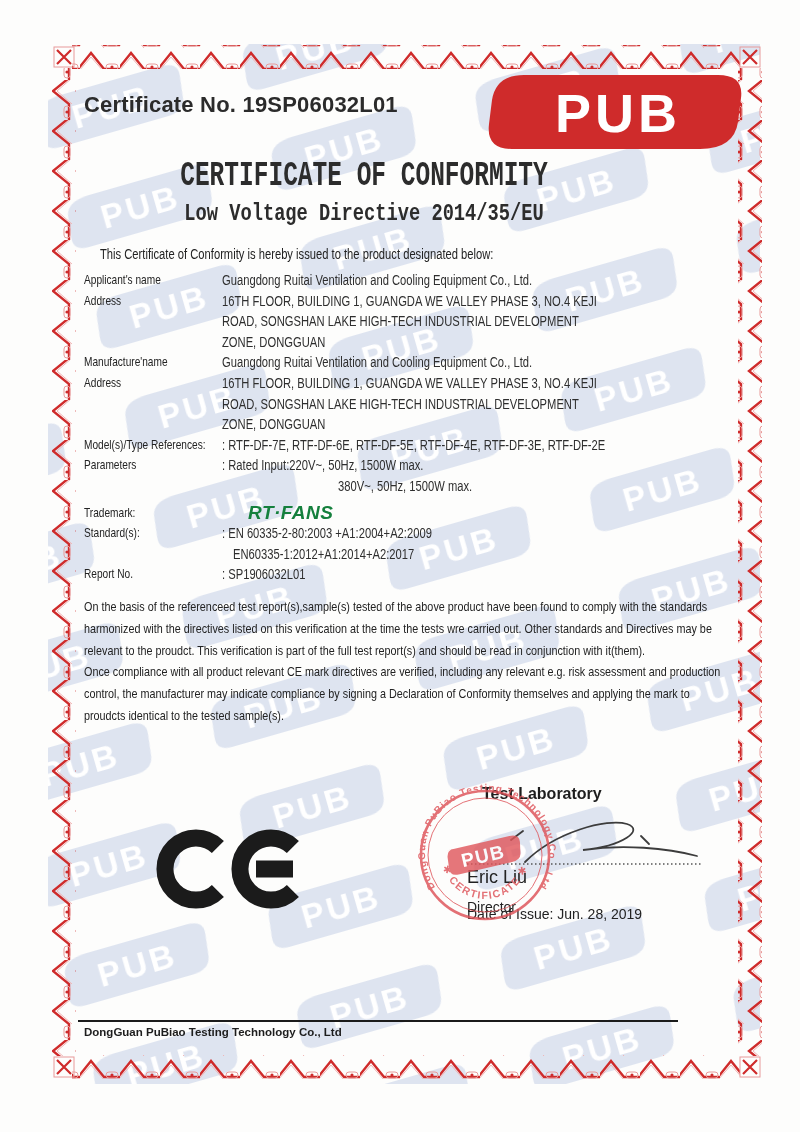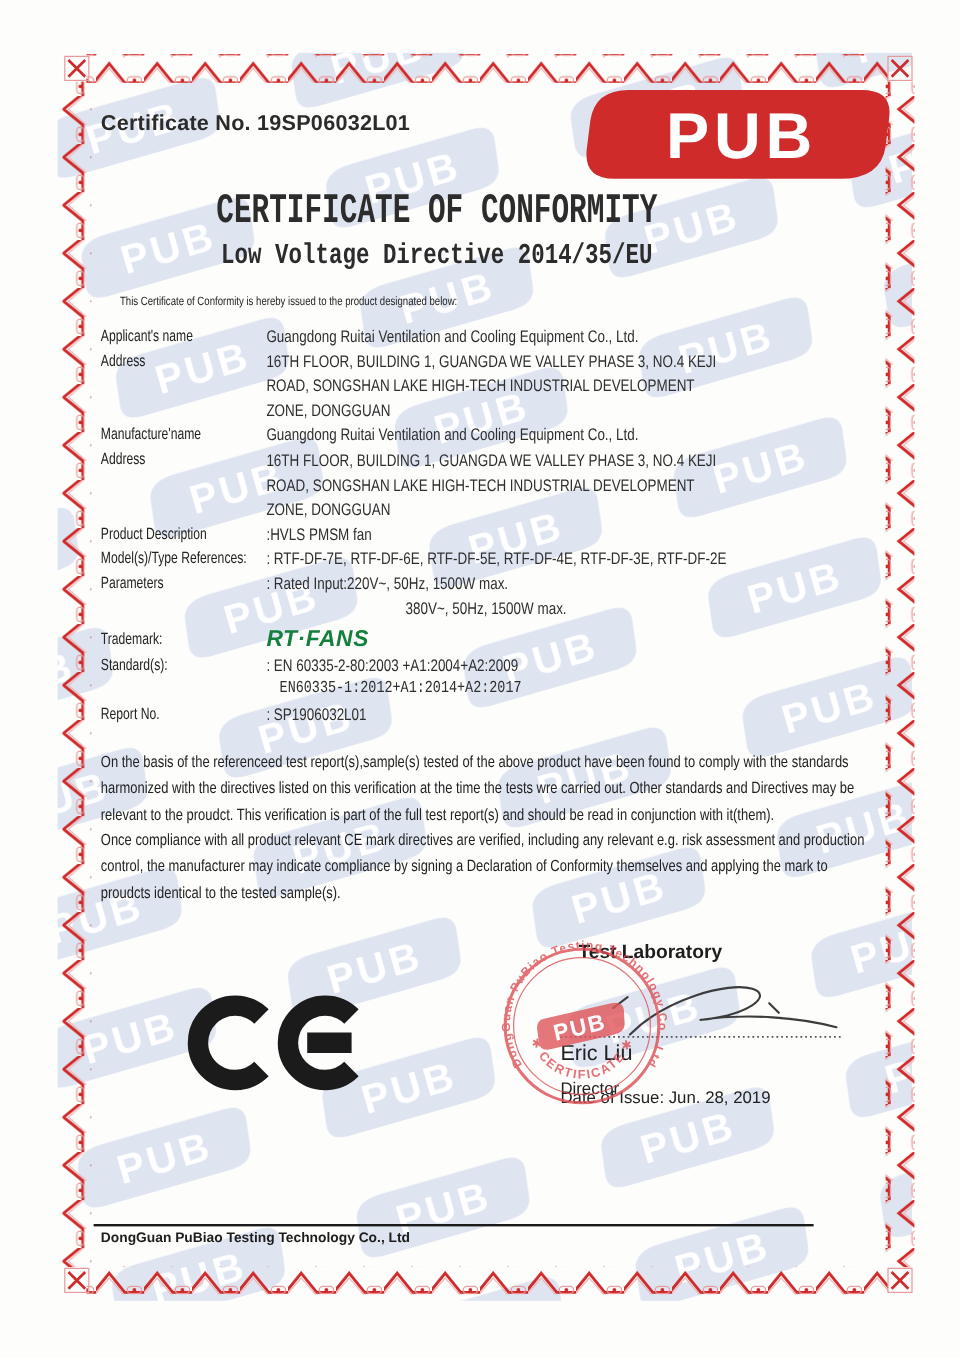--- a/index.html
+++ b/index.html
@@ -9,41 +9,41 @@
     font-family:"Liberation Sans","DejaVu Sans",sans-serif;
     color:#2e2e2e;
   }
   svg{display:block;}
   .abs{position:absolute;}
   .nowrap{white-space:nowrap;}
   .xs75{transform:scaleX(.75);transform-origin:0 50%;white-space:nowrap;display:block;}
   .xs80{transform:scaleX(.80);transform-origin:0 50%;white-space:nowrap;display:block;}
 
   
-  .certno{left:84px;top:92px;font-size:18px;font-weight:bold;color:#2b2b2b;letter-spacing:.2px;}
+  .certno{left:84px;top:92px;font-size:22px;font-weight:bold;color:#2b2b2b;letter-spacing:.2px;}
 
   
   .titlewrap{left:64px;top:156px;width:600px;text-align:center;font-family:Liberation Mono, monospace;}
   .title{margin:0;font-size:35px;font-weight:bold;color:#2c2c2c;transform:scaleX(.70);transform-origin:50% 50%;white-space:nowrap;}
   .subtitle{margin:4px 0 0 0;font-size:24px;font-weight:bold;color:#2c2c2c;transform:scaleX(.78);transform-origin:50% 50%;white-space:nowrap;}
 
-  .intro{left:100px;top:246px;font-size:10px;color:#222;}
+  .intro{left:100px;top:246px;font-size:14px;color:#222;}
 
   
   .fields{left:84px;top:270px;width:648px;font-size:14px;line-height:20.6px;}
   .frow{display:flex;align-items:flex-start;}
-  .frow.gap{margin-top:6px;}
+  .frow.gap{margin-top:6px;gap:26px;}
   .flabel{flex:none;width:138px;font-weight:normal;color:#232323;font-size:13.5px;}
   .fval{flex:1;min-width:0;}
   .fval .indent1{padding-left:116px;}
-  .fval .indent2{padding-left:11px;font-family:Liberation Mono, monospace;}
+  .fval .indent2{padding-left:11px;}
   .rtfans{font-style:italic;font-weight:bold;font-size:19px;color:#15803d;letter-spacing:.5px;line-height:20.6px;}
 
   
-  .paras{left:84px;top:624px;width:640px;}
+  .paras{left:84px;top:596px;width:640px;}
   .paras p{margin:0;font-size:13.5px;line-height:21.8px;color:#222;width:800px;transform:scaleX(.80);transform-origin:0 0;}
 
   
   .testlab{left:482px;top:785px;font-size:16px;font-weight:bold;color:#1d1d1d;}
   .signame{left:467px;top:867px;font-size:18px;color:#222;}
   .sigtitle{left:467px;top:899px;font-size:14px;color:#222;text-align:right;}
   .sigdate{left:467px;top:906px;font-size:14px;color:#222;}
 
   
   .footrule{left:78px;top:1020px;width:600px;border-top:2px solid #1b1b1b;height:0;}
@@ -157,28 +157,20 @@
           <span class="xs75">Address</span>
         </div>
       <div class="fval">
         <div class="xs80">16TH FLOOR, BUILDING 1, GUANGDA WE VALLEY PHASE 3, NO.4 KEJI</div>
         <div class="xs80">ROAD, SONGSHAN LAKE HIGH-TECH INDUSTRIAL DEVELOPMENT</div>
         <div class="xs80">ZONE, DONGGUAN</div>
       </div>
     </div>
     <div class="frow">
       <div class="flabel">
-          <span class="xs75">Product Description</span>
-        </div>
-      <div class="fval">
-          <div class="xs80">:HVLS PMSM fan</div>
-        </div>
-    </div>
-    <div class="frow">
-      <div class="flabel">
           <span class="xs75">Model(s)/Type References:</span>
         </div>
       <div class="fval">
           <div class="xs80">: RTF-DF-7E, RTF-DF-6E, RTF-DF-5E, RTF-DF-4E, RTF-DF-3E, RTF-DF-2E</div>
         </div>
     </div>
     <div class="frow">
       <div class="flabel">
           <span class="xs75">Parameters</span>
         </div>

